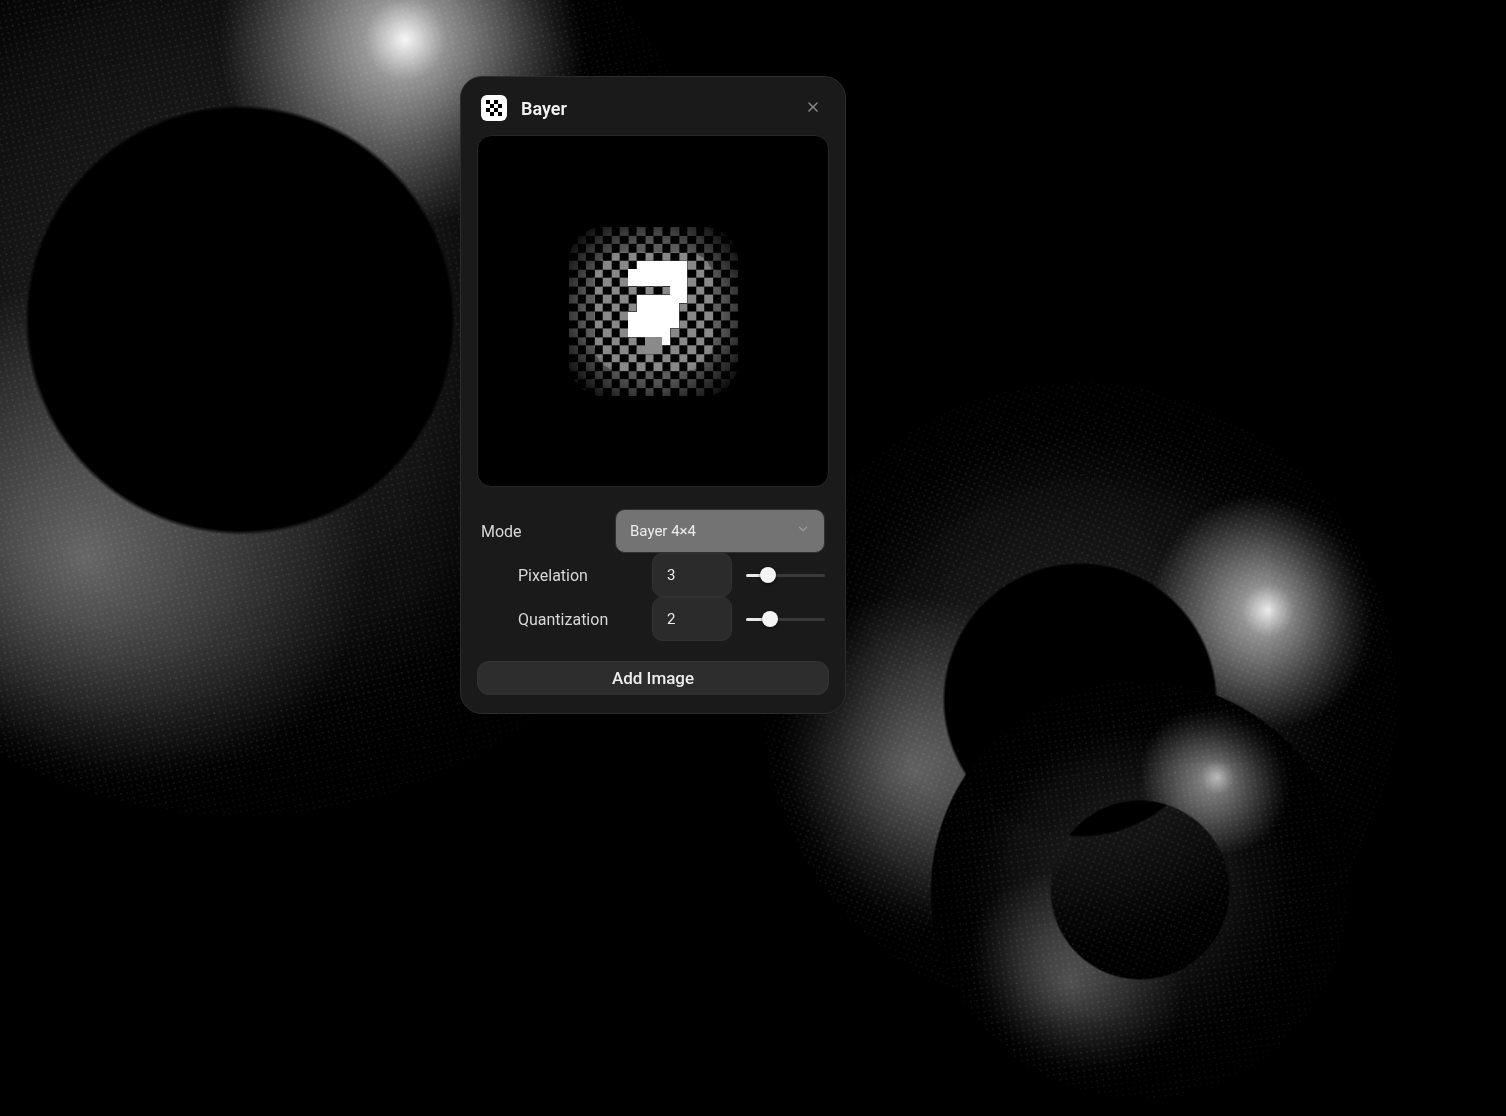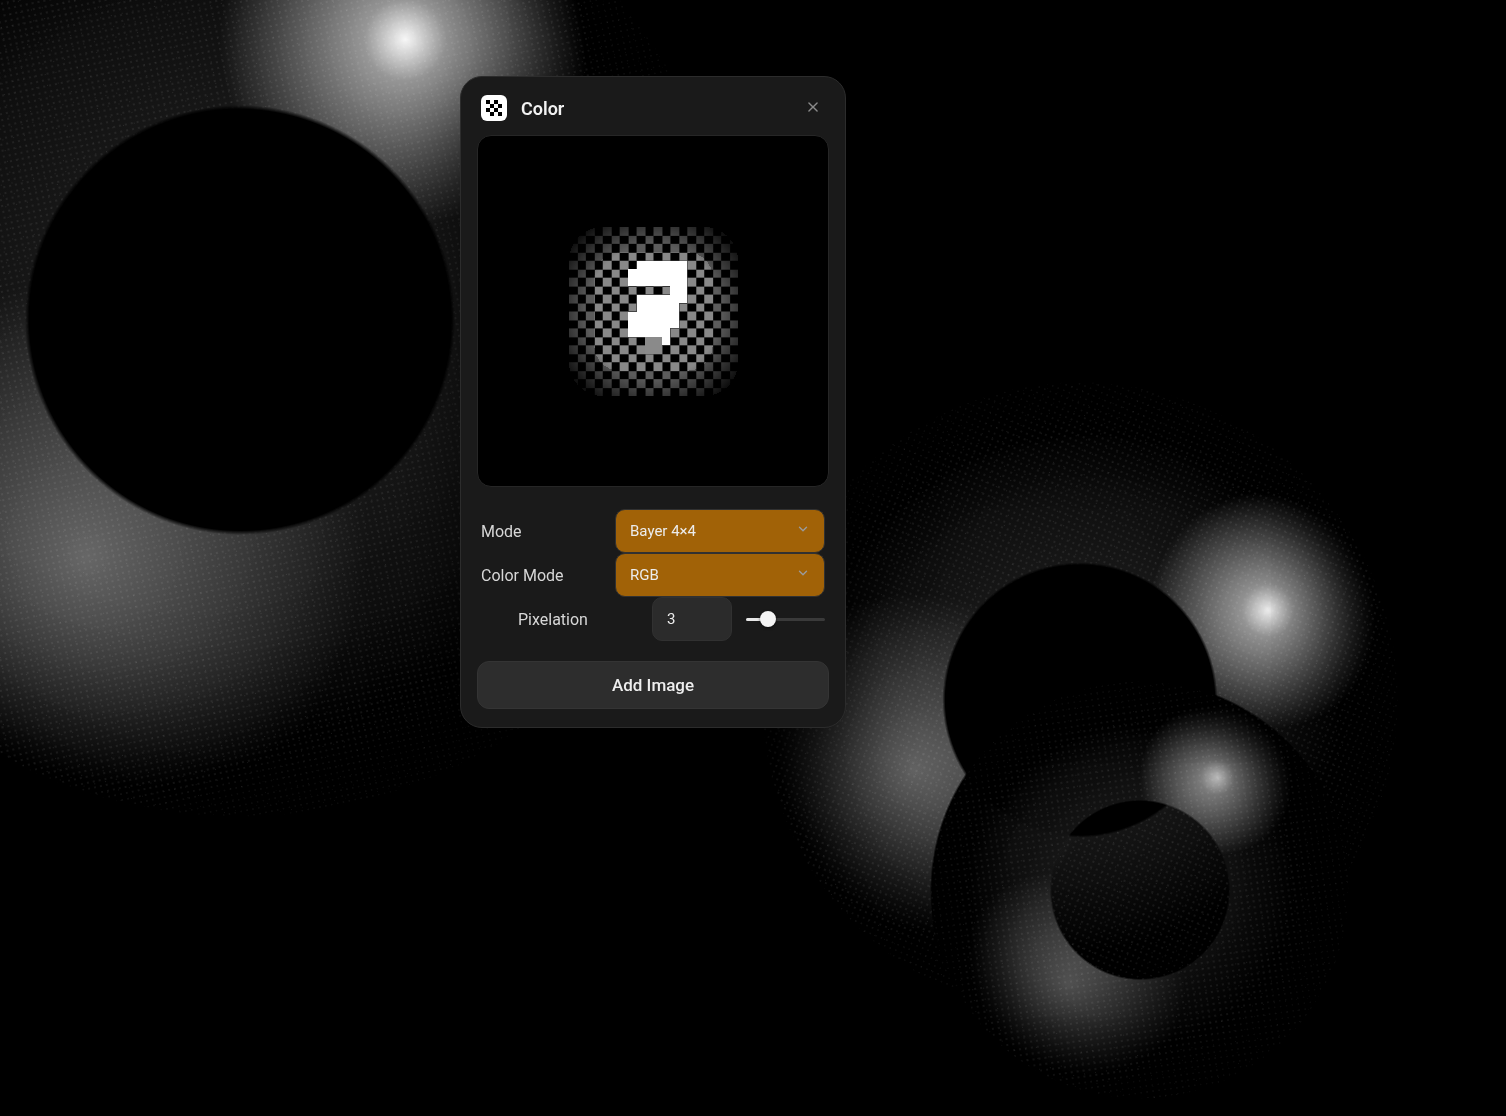--- a/index.html
+++ b/index.html
@@ -91,21 +91,21 @@
   .preview-px { shape-rendering: crispEdges; }
 
   
   .controls { padding: 22px 20px 18px 20px; display: flex; flex-direction: column; }
   .row { display: grid; grid-template-columns: 120px 1fr; align-items: center; gap: 14px; }
   .row.slider { grid-template-columns: 120px 80px 1fr; margin-left: 37px; }
   .label { font-size: 16px; color: #d7d7d7; }
 
   .select {
     height: 44px;
-    background: #a16207;
+    background: #737373;
     border: 1px solid #313131;
     border-radius: 10px;
     display: flex; align-items: center; justify-content: space-between;
     padding: 4px 14px;
     color: #ececec;
     font-size: 15px;
     cursor: pointer;
   }
   .select .chev { color: #9a9a9a; }
   .select .chev svg { width: 14px; height: 14px; }
@@ -135,21 +135,21 @@
   }
   .thumb {
     position: absolute; top: 50%; transform: translate(-50%, -50%);
     width: 16px; height: 16px;
     background: #f4f4f4; border-radius: 50%;
     box-shadow: 0 1px 3px rgba(0,0,0,0.6);
   }
 
   .add-btn {
     margin: 2px 16px 18px 16px;
-    height: 48px;
+    height: 34px;
     background: #2d2d2d;
     border: 1px solid #343434;
     border-radius: 12px;
     display: grid; place-items: center;
     color: #eee; font-size: 17px; font-weight: 500;
     cursor: pointer;
   }
 </style>
 </head>
 <body>
@@ -171,21 +171,21 @@
             <rect x="4" y="0" width="2" height="2"></rect>
           <rect x="2" y="2" width="2" height="2"></rect>
             <rect x="6" y="2" width="2" height="2"></rect>
           <rect x="0" y="4" width="2" height="2"></rect>
             <rect x="4" y="4" width="2" height="2"></rect>
           <rect x="2" y="6" width="2" height="2"></rect>
             <rect x="6" y="6" width="2" height="2"></rect>
         </g>
       </svg>
     </div>
-    <div class="panel-title">Color</div>
+    <div class="panel-title">Bayer</div>
     <div class="panel-close">
       <span>
         <svg viewBox="0 0 24 24" fill="none" stroke="currentColor" stroke-width="2.4" stroke-linecap="round">
           <line x1="5" y1="5" x2="19" y2="19"></line>
             <line x1="19" y1="5" x2="5" y2="19"></line>
         </svg>
       </span>
     </div>
   </div>
 
@@ -238,46 +238,47 @@
       <div class="select">
         <span>Bayer 4×4</span>
         <span class="chev">
           <svg viewBox="0 0 24 24" fill="none" stroke="currentColor" stroke-width="2.4" stroke-linecap="round" stroke-linejoin="round">
               <polyline points="6 9 12 15 18 9"></polyline>
             </svg>
         </span>
       </div>
     </div>
 
-    <div class="row">
-      <div class="label">Color Mode</div>
-      <div class="select">
-        <span>RGB</span>
-        <span class="chev">
-          <svg viewBox="0 0 24 24" fill="none" stroke="currentColor" stroke-width="2.4" stroke-linecap="round" stroke-linejoin="round">
-              <polyline points="6 9 12 15 18 9"></polyline>
-            </svg>
-        </span>
-      </div>
-    </div>
 
     <div class="row slider">
       <div class="label">Pixelation</div>
       <div class="numbox">
         <span>3</span>
       </div>
       <div class="slider-track">
         <div class="track">
             <div class="fill" style="width: 28%;"></div>
           </div>
         <div class="thumb" style="left: 28%;"></div>
       </div>
     </div>
 
 
+    <div class="row slider">
+      <div class="label">Quantization</div>
+      <div class="numbox">
+        <span>2</span>
+      </div>
+      <div class="slider-track">
+        <div class="track">
+            <div class="fill" style="width: 30%;"></div>
+          </div>
+        <div class="thumb" style="left: 30%;"></div>
+      </div>
+    </div>
 
   </div>
 
   <div class="add-btn">
     <span>Add Image</span>
   </div>
 
 </div>
 
 </body></html>

